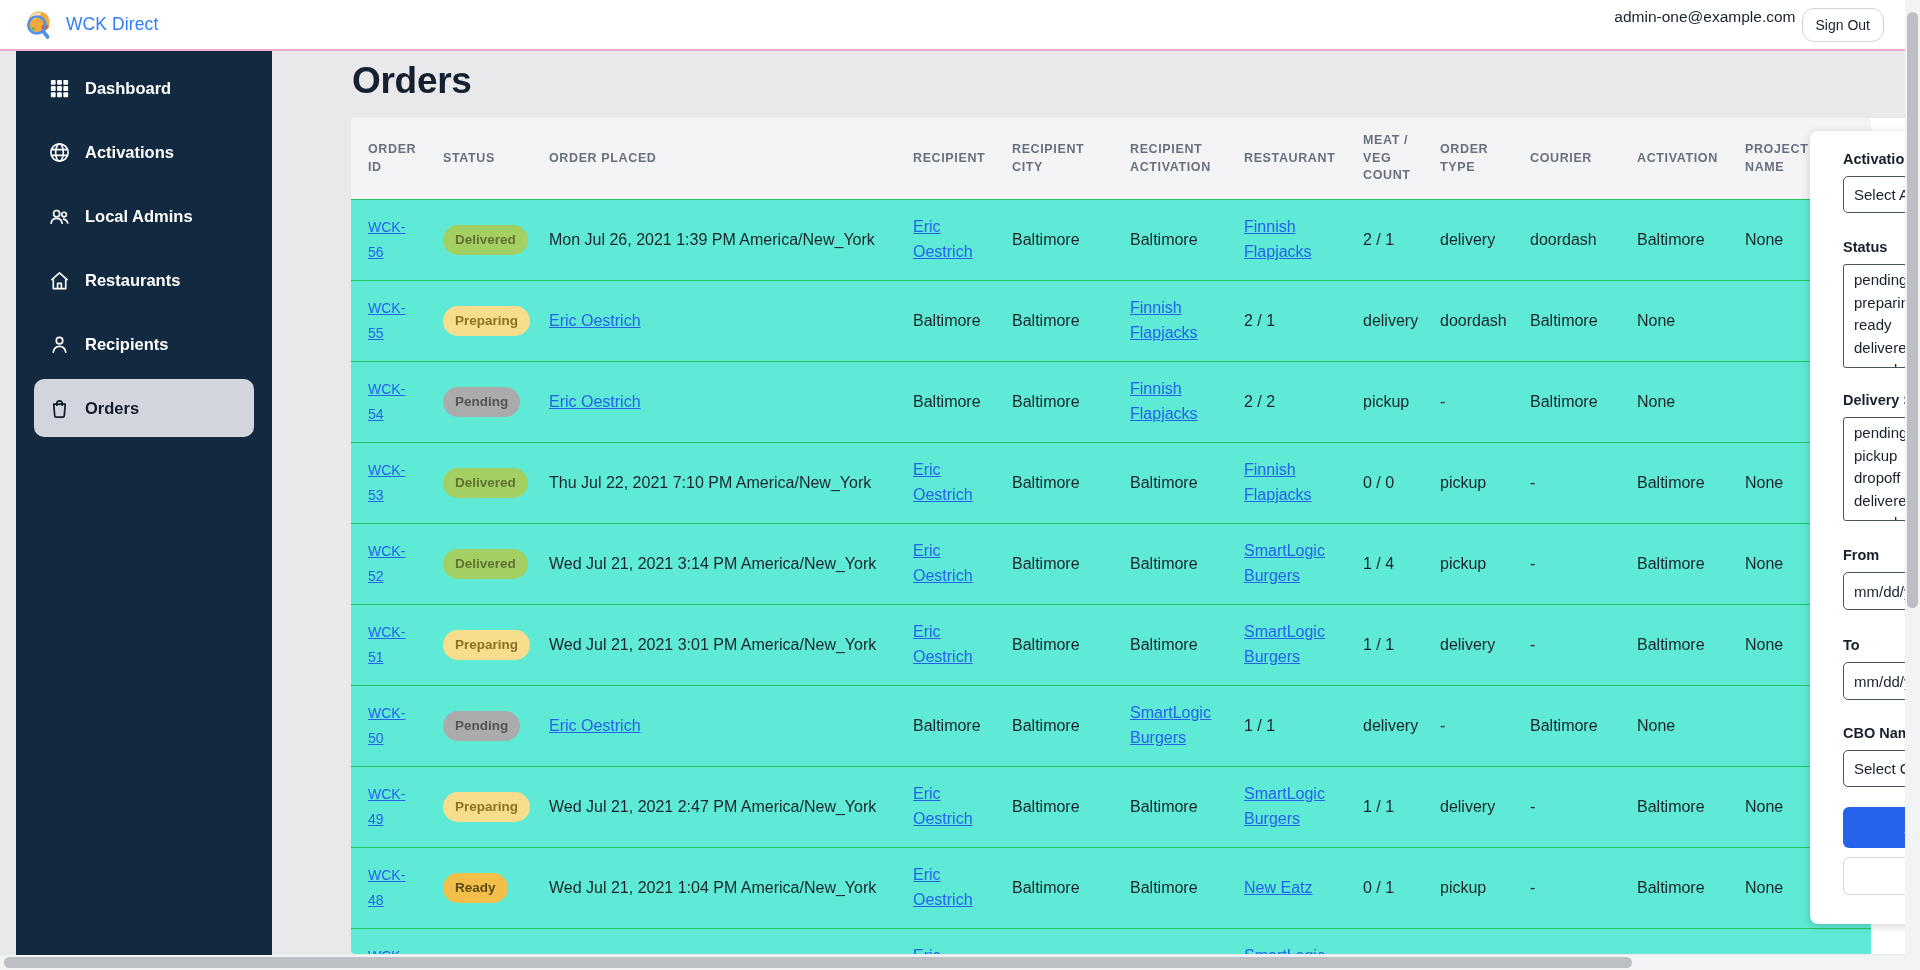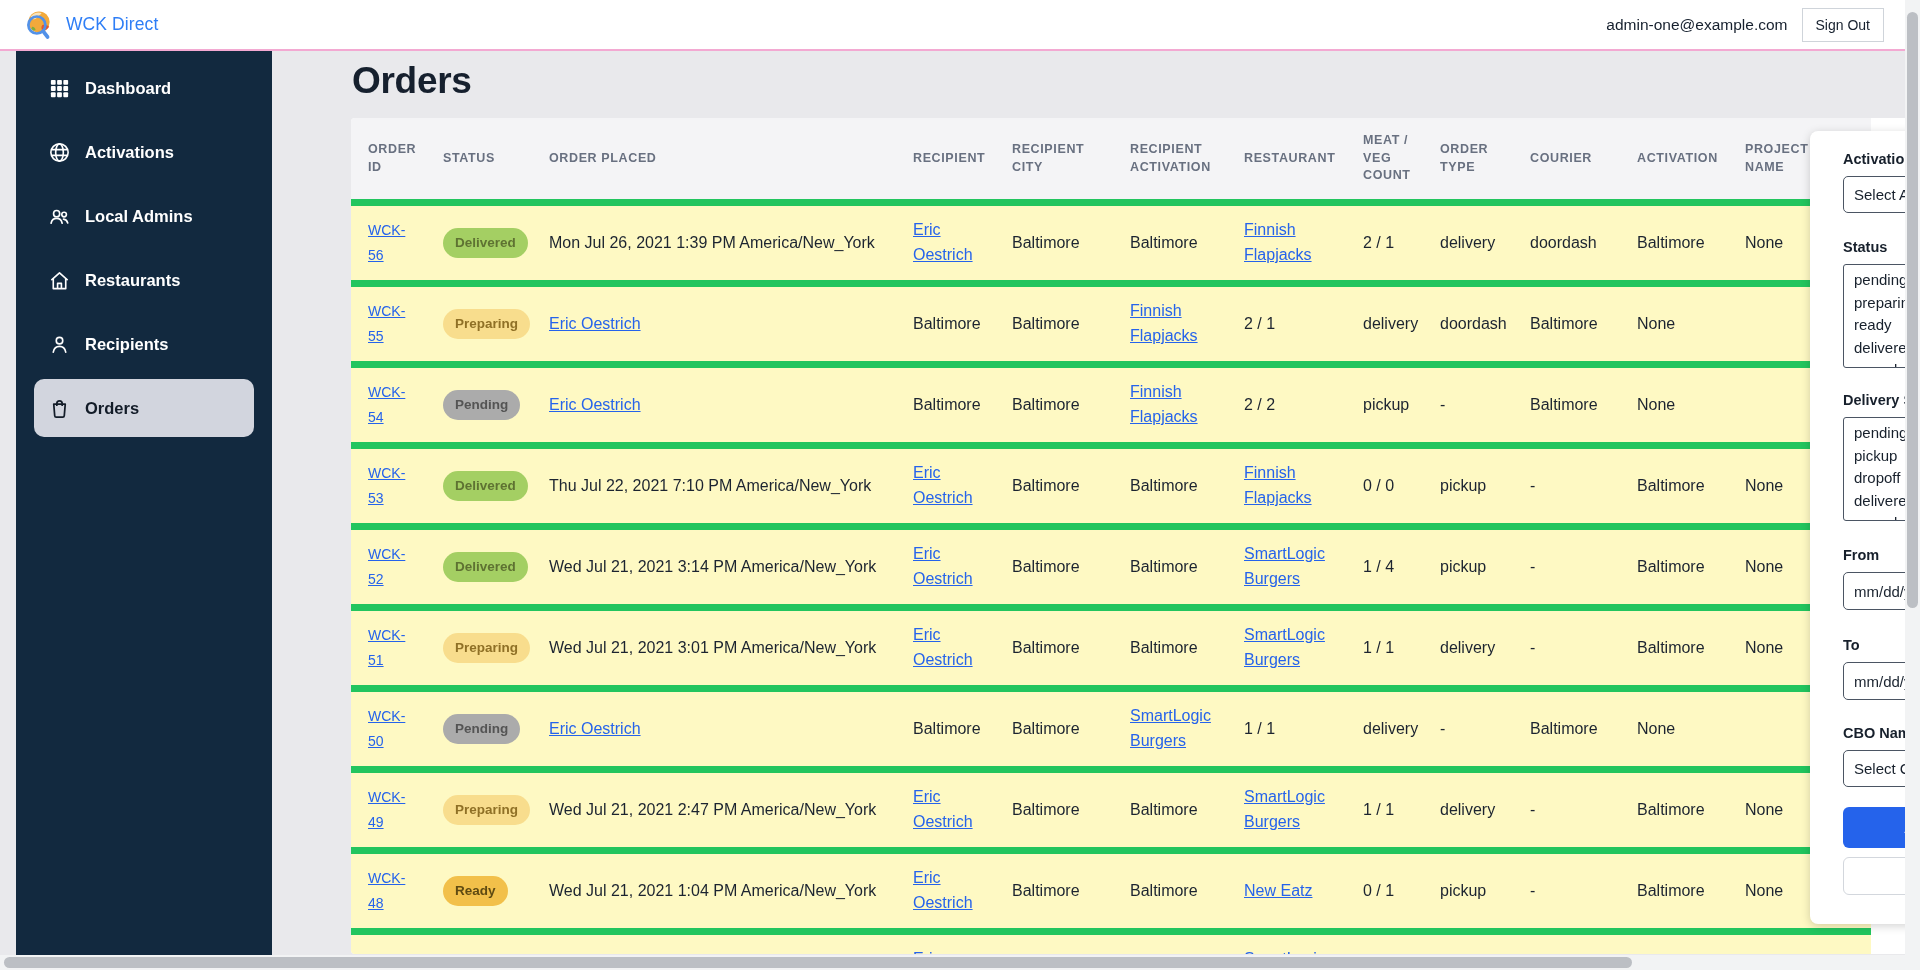--- a/index.html
+++ b/index.html
@@ -2,41 +2,41 @@
 <html><head>
 <meta charset="utf-8">
 <style>
 *{margin:0;padding:0;box-sizing:border-box}
 html,body{width:1920px;height:970px;overflow:hidden;font-family:"Liberation Sans",sans-serif;background:#e9e9ec;position:relative;color:#1c2430}
 
 
 .topbar{position:absolute;left:0;top:0;width:1920px;height:51px;background:#fff;border-bottom:2px solid #f3a9d2;z-index:5;display:flex;align-items:center;justify-content:space-between;padding:0 36px 0 22px}
 .brand{display:flex;align-items:center;gap:10px}
 .brand-name{color:#2e7ef6;font-weight:normal;font-size:17.5px;letter-spacing:.1px}
-.topbar-right{display:flex;align-items:center;gap:14px}
+.topbar-right{display:flex;align-items:flex-start;gap:6px}
 .email{font-size:15.5px;color:#16202e}
-.signout{background:#fff;border:1px solid #cfd4da;border-radius:0;padding:8px 13px;font-size:14px;color:#16202e;cursor:pointer;font-family:inherit}
+.signout{background:#fff;border:1px solid #cfd4da;border-radius:12px;padding:8px 13px;font-size:14px;color:#16202e;cursor:pointer;font-family:inherit}
 
 
 .sidebar{position:absolute;left:16px;top:51px;width:256px;height:904px;background:#12293f;padding-top:8px;z-index:4}
 .nav-item{height:58px;margin:0 18px 6px;display:flex;align-items:center;gap:14px;padding-left:13px;color:#fff;font-size:16.5px;font-weight:600;border-radius:10px;cursor:pointer}
 .nav-item .ico{width:24px;height:24px;display:flex;align-items:center;justify-content:center;flex:none}
 .nav-item .ico svg{width:23px;height:23px}
 .nav-item.active{background:#d2d5de;color:#131c28;font-weight:700}
 
 
 .page-title{position:absolute;left:352px;top:60px;font-size:37px;font-weight:800;color:#16202e;letter-spacing:-.3px;z-index:1}
 
 
 .card{position:absolute;left:351px;top:118px;width:1675px;height:836px;background:#fff;border-radius:4px;overflow:hidden;z-index:1}
 .tgrid{width:1520px}
 .thead,.trow{display:grid;grid-template-columns:75px 106px 364px 99px 118px 114px 119px 77px 90px 107px 108px 120px;align-items:center;padding-left:17px}
 .thead{min-height:81px;background:#f4f4f6}
 .th{font-size:12.5px;font-weight:bold;color:#687080;letter-spacing:.05em;line-height:1.4;padding-right:14px}
-.trow{min-height:81px;border-top:7px solid #22c55e;background:#fef9c3}
+.trow{min-height:81px;border-top:1px solid #22c55e;background:#5eead4}
 .td{font-size:16px;color:#1c2430;line-height:1.55;padding-right:16px}
 .td:first-child{padding-right:26px}
 a.cell-link{color:#2563eb;text-decoration:underline;cursor:pointer;word-break:normal}
 .order-link{font-size:14px}
 .badge{display:inline-block;padding:5px 12px;border-radius:999px;font-size:13.5px;font-weight:bold;white-space:nowrap}
 
 
 .fpanel{position:absolute;left:1810px;top:131px;width:230px;height:793px;background:#fff;border-radius:8px;box-shadow:0 2px 10px rgba(0,0,0,.18);padding:20px 0 0 33px;z-index:3}
 .fgroup{margin-bottom:26px}
 .flabel{font-size:14.5px;font-weight:bold;color:#17202c;margin-bottom:9px;white-space:nowrap}

